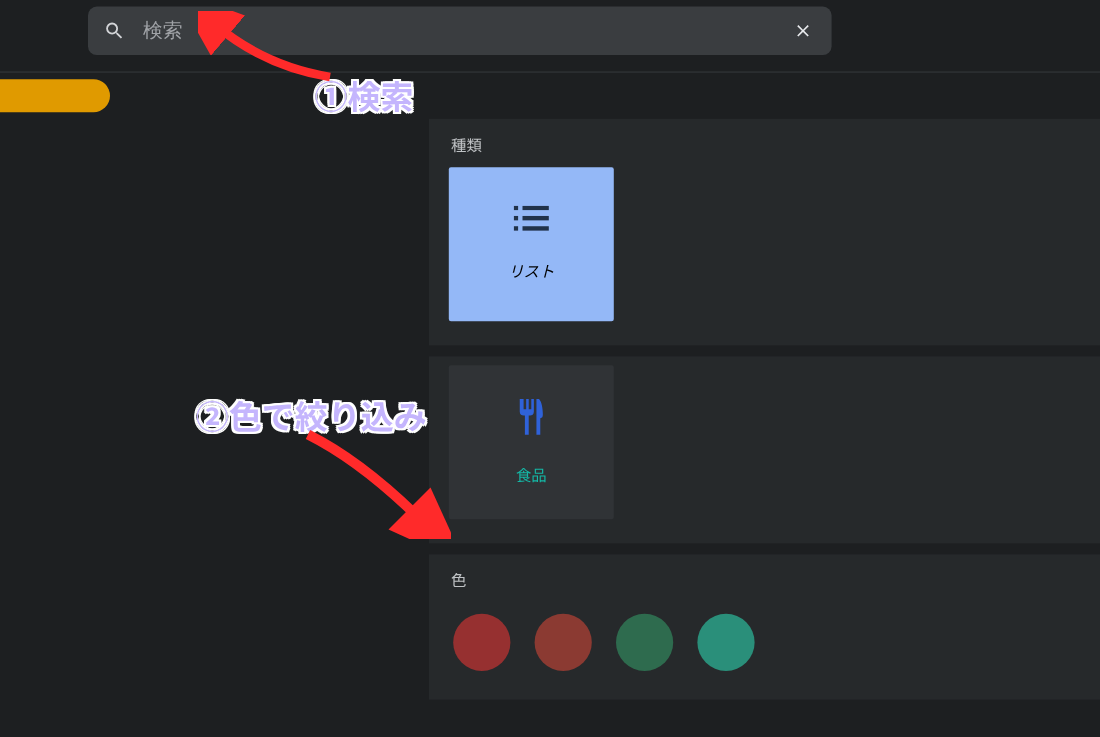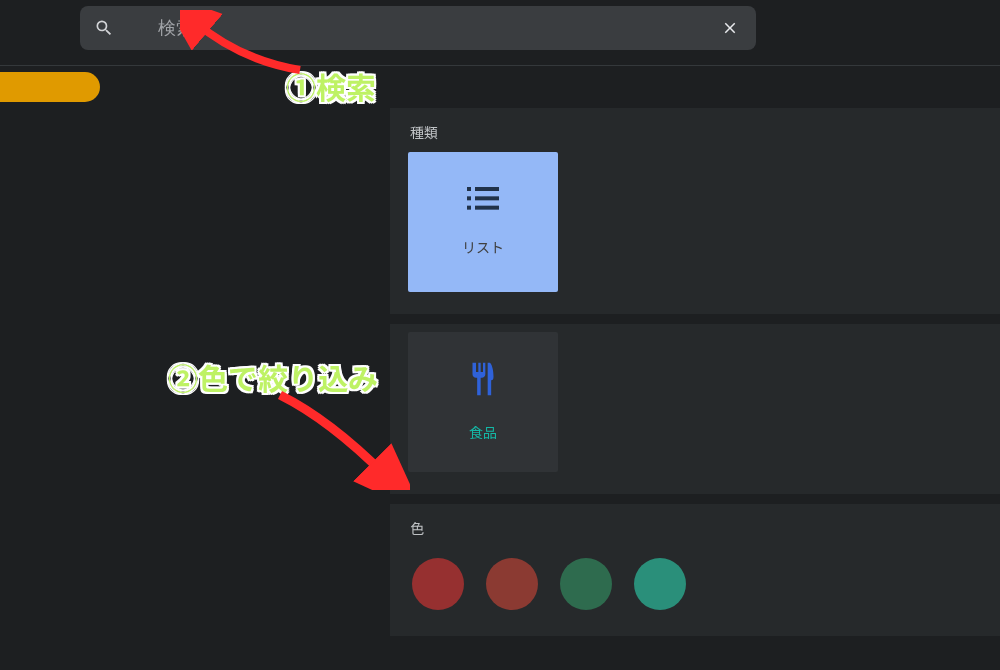--- a/index.html
+++ b/index.html
@@ -14,21 +14,20 @@
 
   
   .search-wrap {
     position: absolute;
     left: 80px; top: 6px;
     width: 676px; height: 44px;
     display: flex; align-items: center;
     background: #3a3d40;
     border-radius: 8px;
     padding: 0 14px;
-    gap: 28px;
   }
   .search-wrap .icon { flex: 0 0 auto; margin-right: 16px; }
   .search-wrap .icon svg { display:block; width:20px; height:20px; fill:#d2d4d7; }
   .search-wrap input {
     flex: 1 1 auto;
     background: transparent; border: 0; outline: 0;
     font-size: 18px; color: #e8eaed;
   }
   .search-wrap input::placeholder { color: #a0a3a7; }
   .search-wrap .clear {
@@ -60,40 +59,40 @@
 
   
   .tile {
     width:150px; height:140px;
     display:flex; flex-direction:column; align-items:center; justify-content:center;
     border-radius:2px;
   }
   .tile-blue { background:#94b8f7; color:#21324a; }
   .tile-dark { background:#303336; color:#14b8a6; }
   .tile .tile-label { font-size:14px; margin-top:26px; }
-  .tile-blue .tile-label { color:#404040; }
+  .tile-blue .tile-label { color:#000000;font-style:italic; }
   .tile svg.list-icon { width:32px; height:24px; fill:#21324a; }
   .tile svg.food-icon { width:28px; height:34px; fill:#2f62d9; }
 
   
   .swatch-row { display:flex; gap:22px; padding:10px 4px 4px; }
   .swatch { width:52px; height:52px; border-radius:50%; cursor:pointer; }
 
   
   .annotation-label {
     position:absolute;
-    font-size:30px; font-weight:700; color:#bef264;
+    font-size:30px; font-weight:700; color:#c4b5fd;
     text-shadow:
       -2px -2px 0 #fff, 2px -2px 0 #fff, -2px 2px 0 #fff, 2px 2px 0 #fff,
       -2px 0 0 #fff, 2px 0 0 #fff, 0 -2px 0 #fff, 0 2px 0 #fff;
     white-space:nowrap;
     pointer-events:none;
   }
   #anno1-label { left:286px; top:64px; }
-  #anno2-label { left:168px; top:355px; }
+  #anno2-label { left:178px; top:355px; }
 
   .arrow { position:absolute; pointer-events:none; }
 </style>
 </head>
 <body>
 
 <div class="search-wrap">
   <span class="icon">
     <svg viewBox="0 0 24 24">
         <path d="M15.5 14h-.79l-.28-.27a6.471 6.471 0 001.57-4.23 6.5 6.5 0 10-6.5 6.5c1.61 0 3.09-.59 4.23-1.57l.27.28v.79l5 4.99L20.49 19l-4.99-5zm-6 0C7.01 14 5 11.99 5 9.5S7.01 5 9.5 5 14 7.01 14 9.5 11.99 14 9.5 14z"></path>

